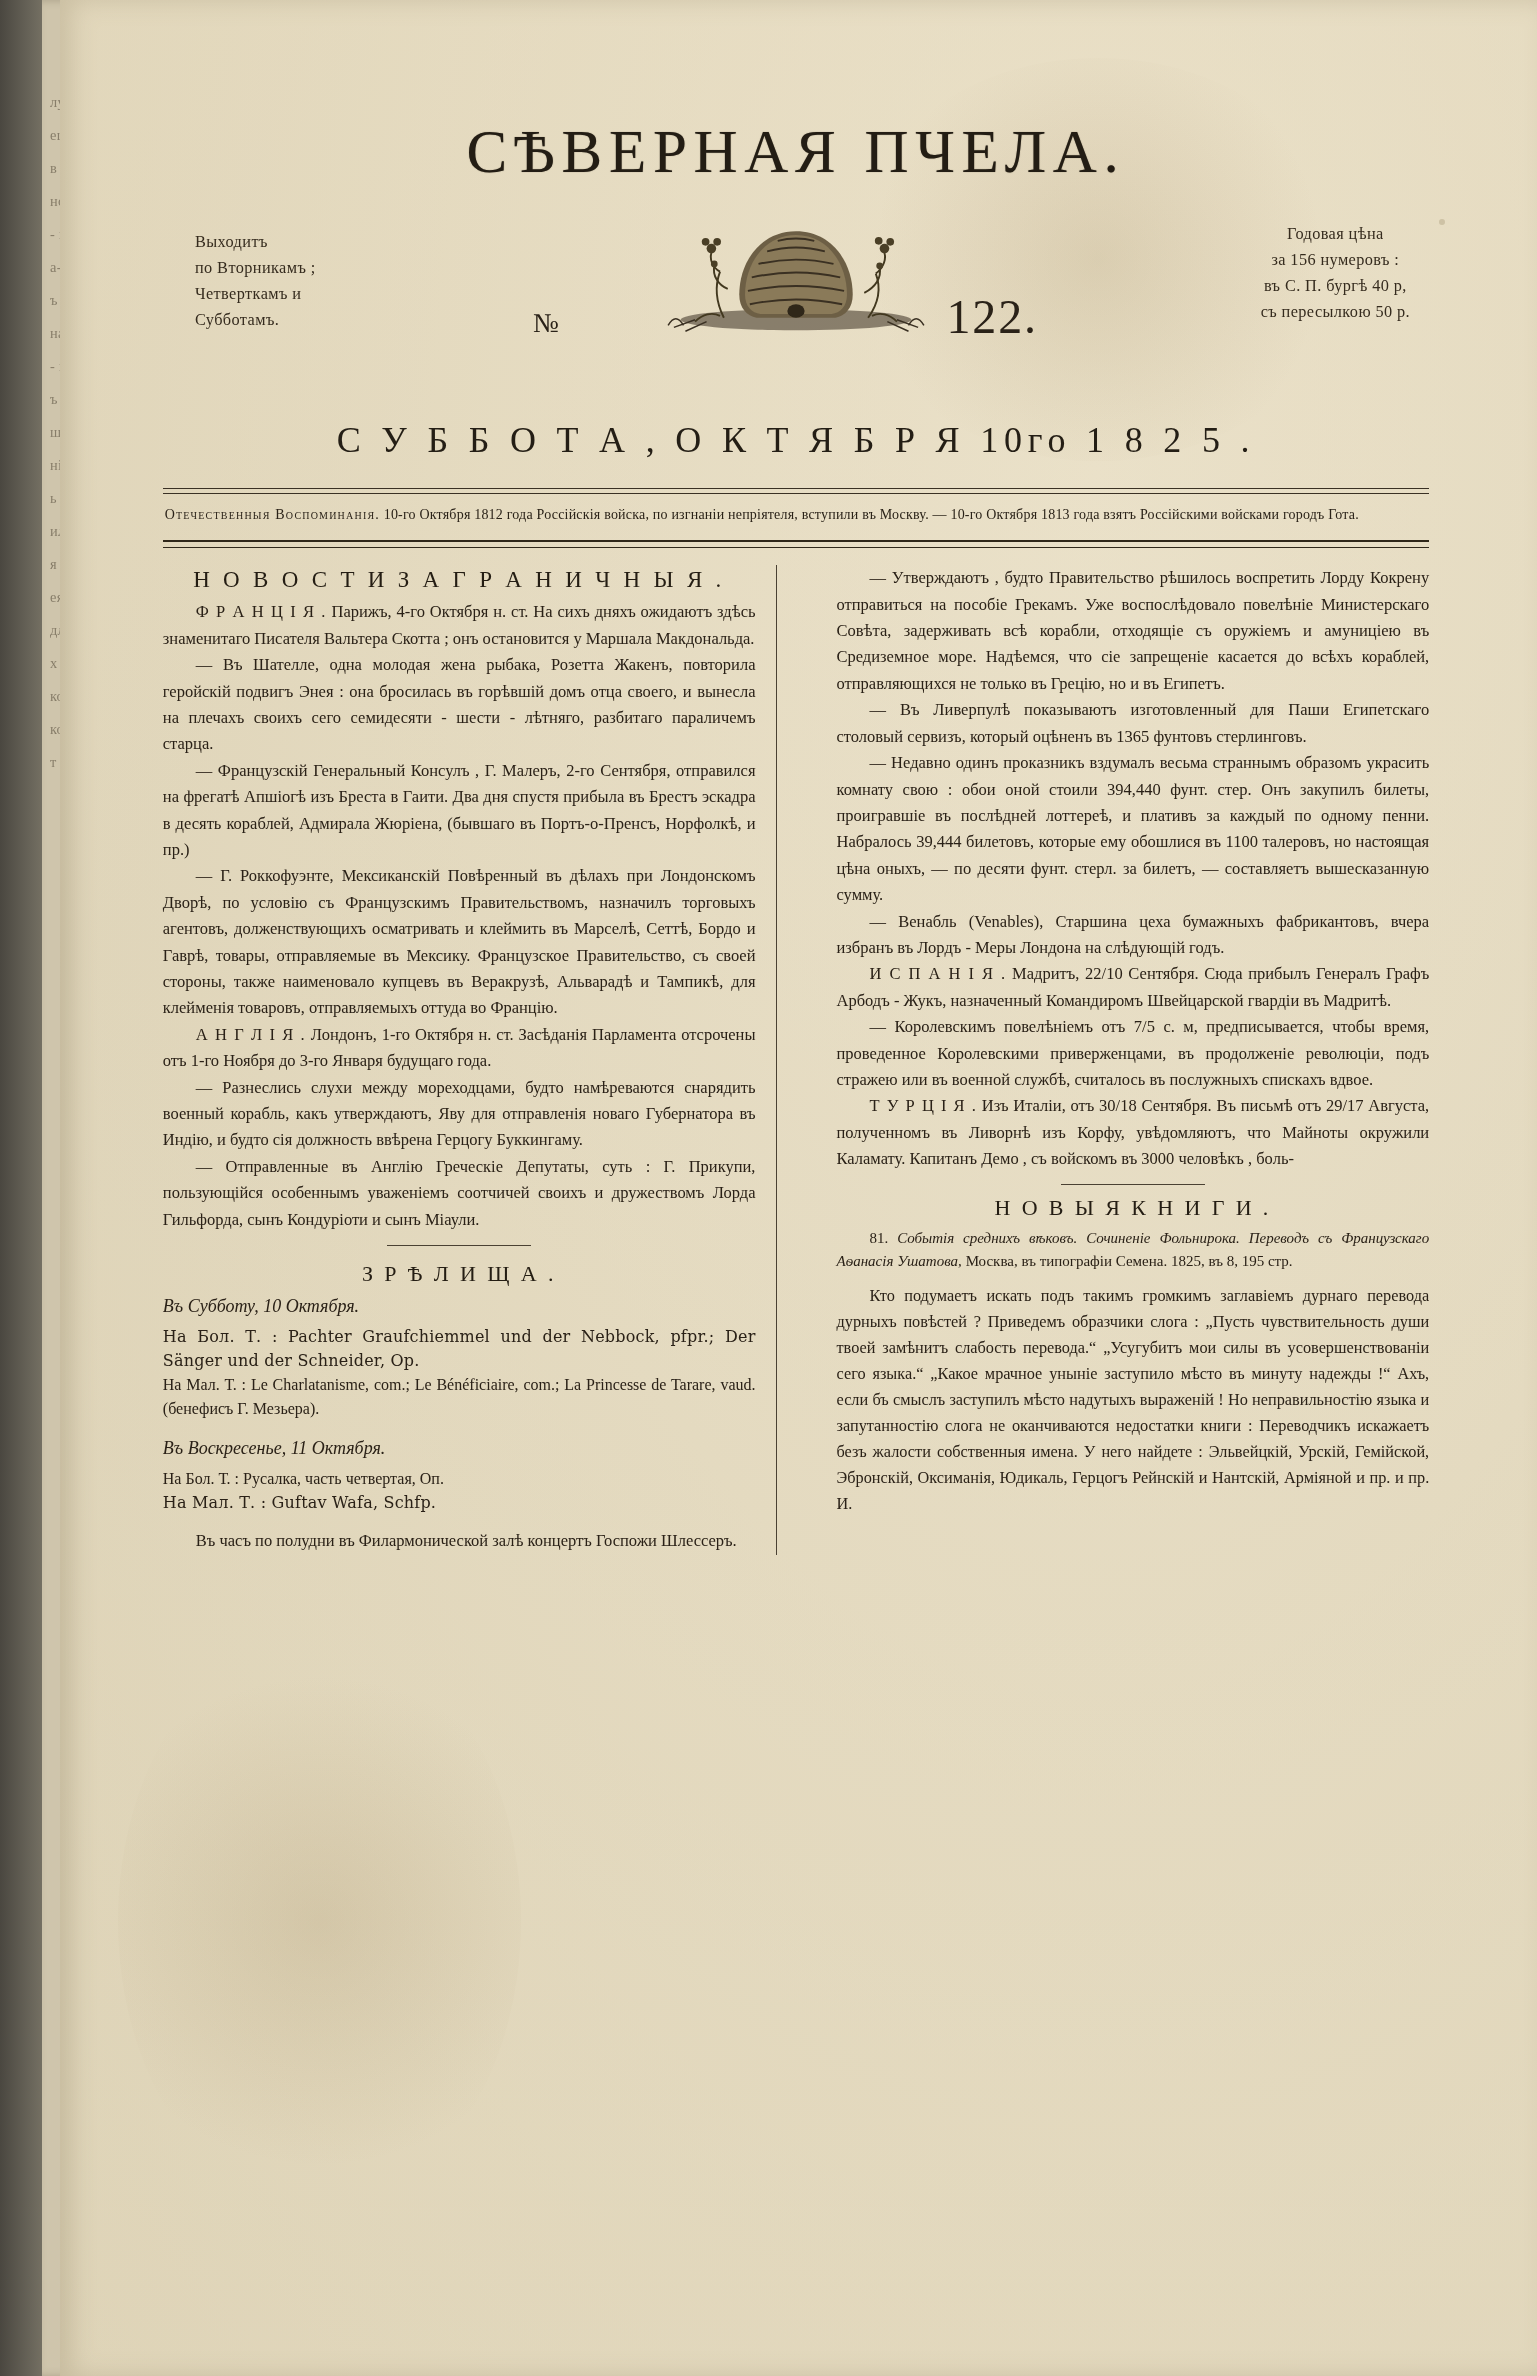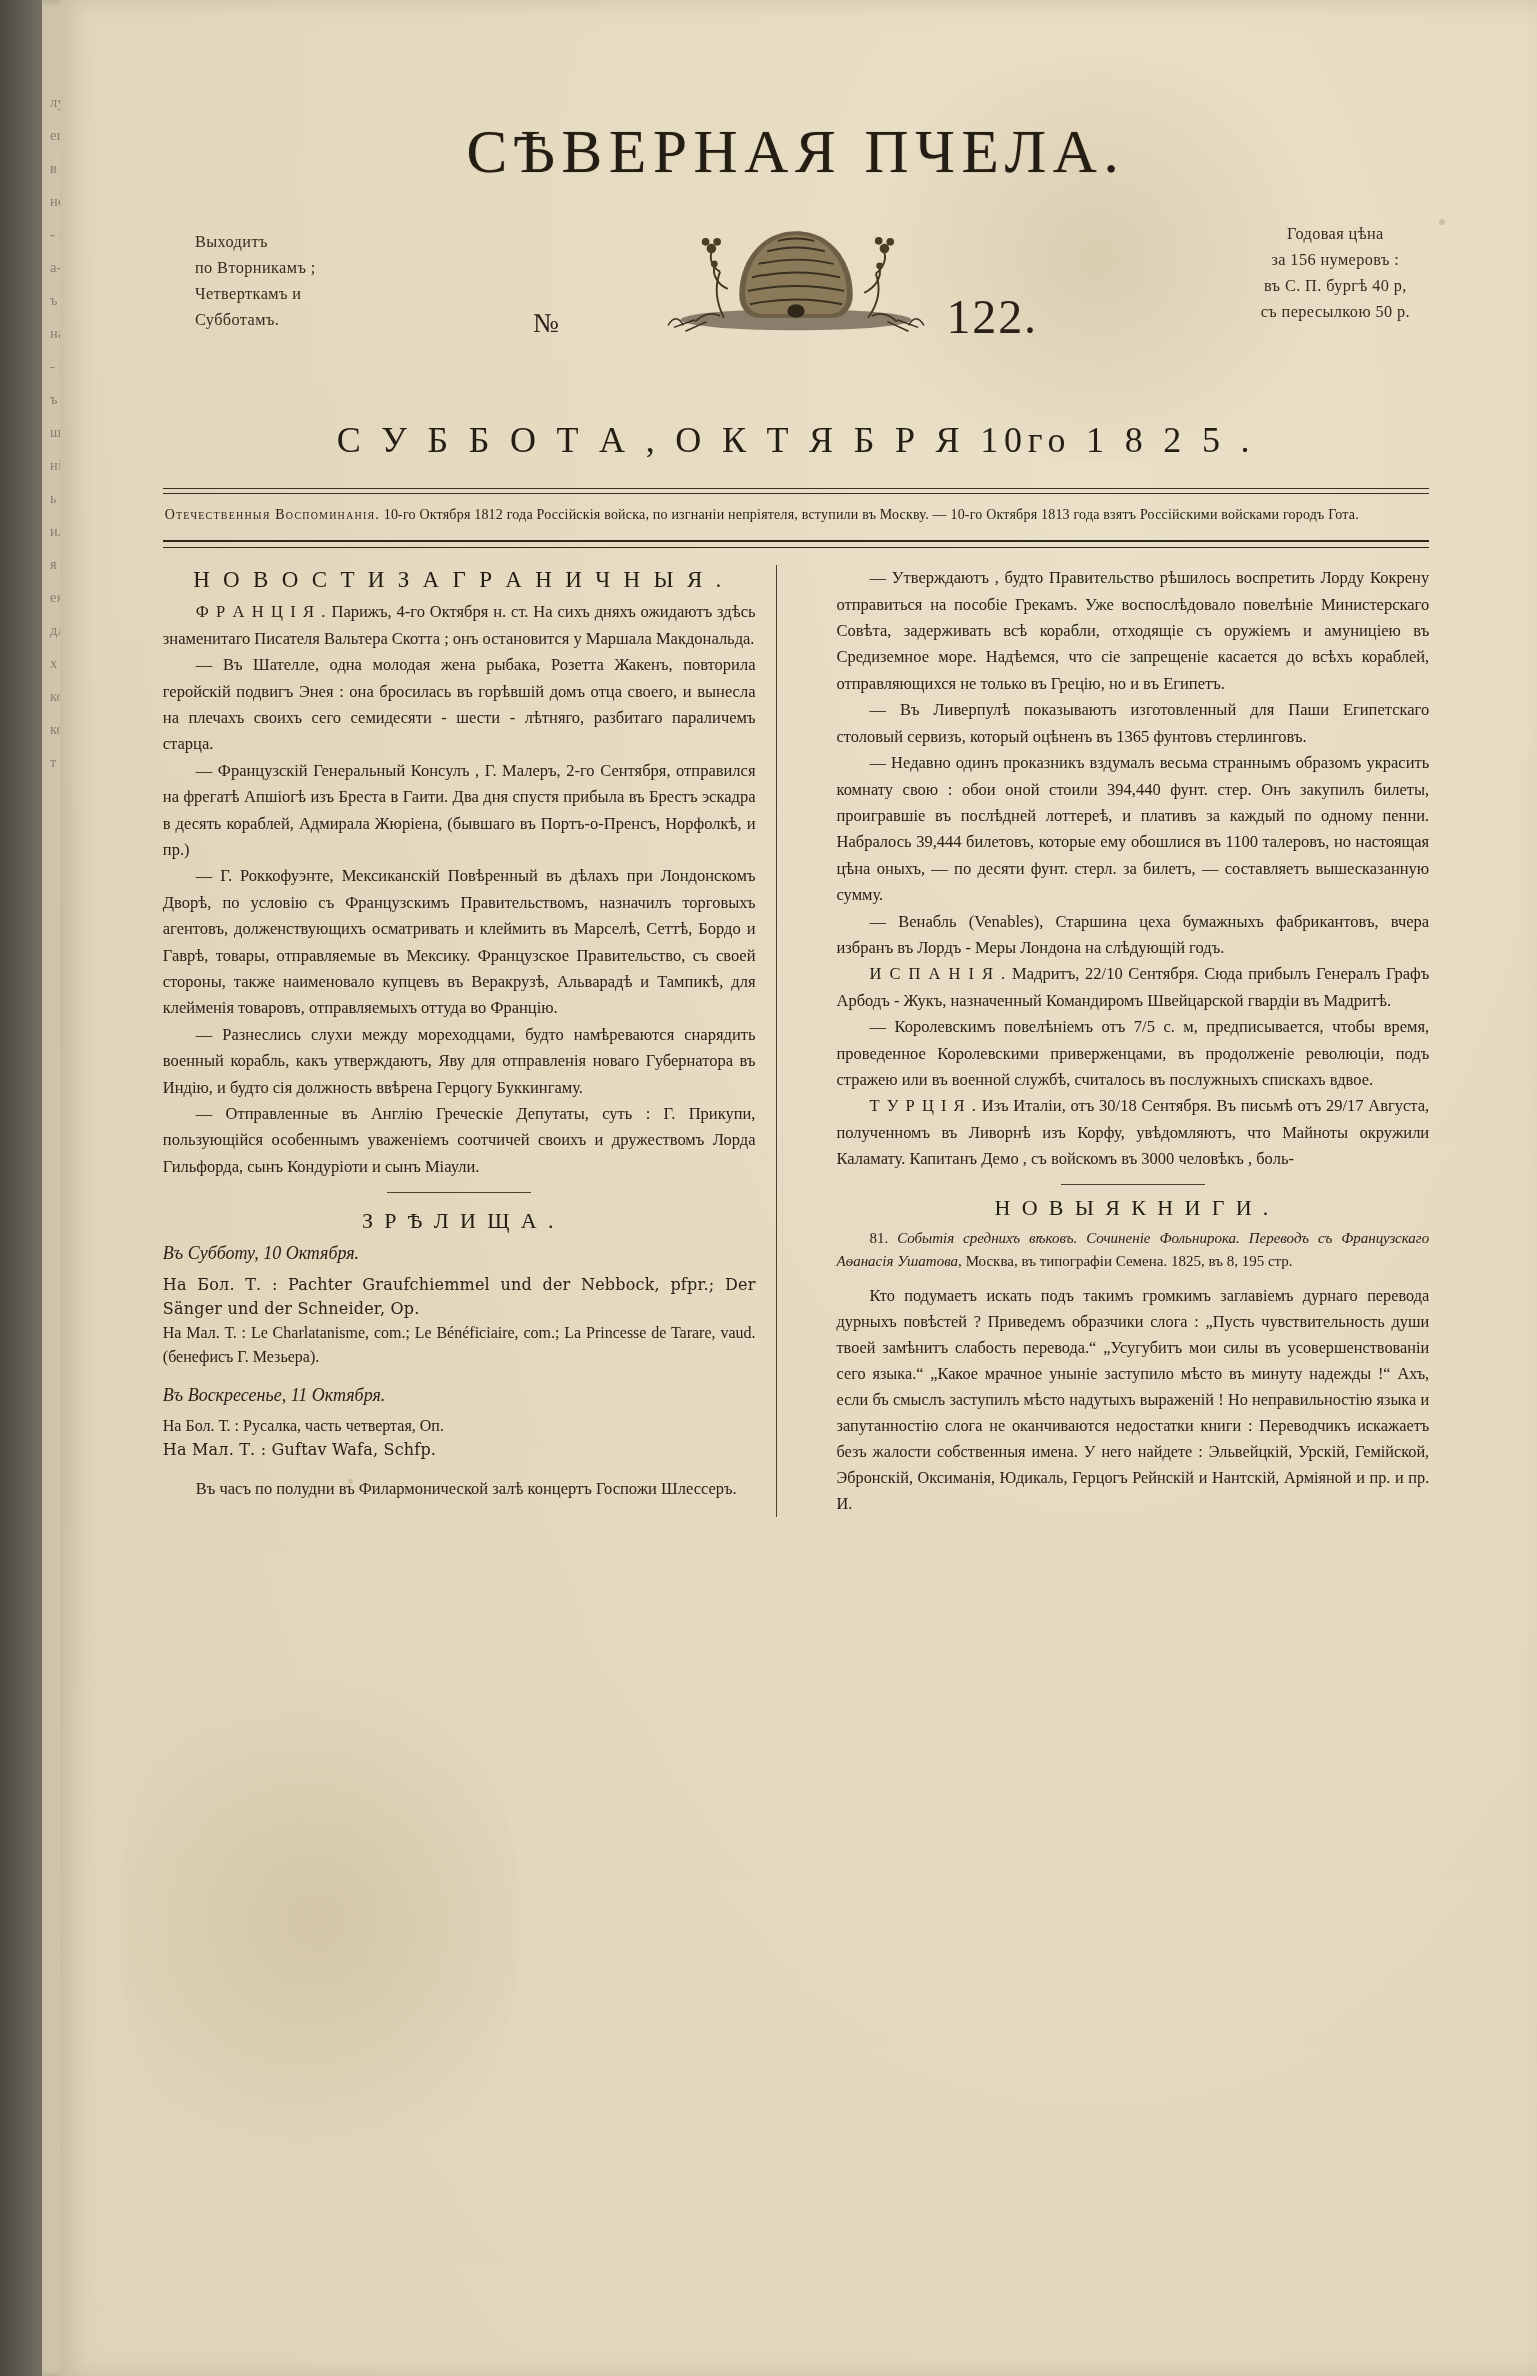--- a/index.html
+++ b/index.html
@@ -335,20 +335,24 @@
             <div class="sect-head">Н О В О С Т И   З А Г Р А Н И Ч Н Ы Я .</div>
 
             <p class="body">
               <span class="sc country">Ф Р А Н Ц І Я .</span>
               <span class="ital">Парижъ,</span><span> 4-го Октября н. ст. На сихъ дняхъ ожидаютъ здѣсь знаменитаго Писателя Вальтера Скотта ; онъ остановится у Маршала Макдональда.</span>
             </p>
             <p class="body dash">— Въ Шателле, одна молодая жена рыбака, Розетта Жакенъ, повторила геройскій подвигъ Энея : она бросилась въ горѣвшій домъ отца своего, и вынесла на плечахъ своихъ сего семидесяти - шести - лѣтняго, разбитаго параличемъ старца.</p>
             <p class="body dash">— Французскій Генеральный Консулъ , Г. Малеръ, 2-го Сентября, отправился на фрегатѣ Апшіогѣ изъ Бреста в Гаити. Два дня спустя прибыла въ Брестъ эскадра в десять кораблей, Адмирала Жюріена, (бывшаго въ Портъ-о-Пренсъ, Норфолкѣ, и пр.)</p>
             <p class="body dash">— Г. Роккофуэнте, Мексиканскій Повѣренный въ дѣлахъ при Лондонскомъ Дворѣ, по условію съ Французскимъ Правительствомъ, назначилъ торговыхъ агентовъ, долженствующихъ осматривать и клеймить въ Марселѣ, Сеттѣ, Бордо и Гаврѣ, товары, отправляемые въ Мексику. Французское Правительство, съ своей стороны, также наименовало купцевъ въ Веракрузѣ, Альварадѣ и Тампикѣ, для клейменія товаровъ, отправляемыхъ оттуда во Францію.</p>
 
+            <p class="body">
+              <span class="sc country">А Н Г Л І Я .</span>
+              <span class="ital">Лондонъ,</span><span> 1-го Октября н. ст. Засѣданія Парламента отсрочены отъ 1-го Ноября до 3-го Января будущаго года.</span>
+            </p>
             <p class="body dash">— Разнеслись слухи между мореходцами, будто намѣреваются снарядить военный корабль, какъ утверждаютъ, Яву для отправленія новаго Губернатора въ Индію, и будто сія должность ввѣрена Герцогу Буккингаму.</p>
             <p class="body dash">— Отправленные въ Англію Греческіе Депутаты, суть : Г. Прикупи, пользующійся особеннымъ уваженіемъ соотчичей своихъ и дружествомъ Лорда Гильфорда, сынъ Кондуріоти и сынъ Міаули.</p>
 
             <div class="divider-short"></div>
 
             <div class="sect-head small">З Р Ѣ Л И Щ А .</div>
 
             <div class="theatre-sub">Въ Субботу, 10 Октября.</div>
             <p class="theatre-line gothic">На Бол. Т. : Pachter Graufchiemmel und der Nebbock, pfpr.; Der Sänger und der Schneider, Op.</p>
             <p class="theatre-line">На Мал. Т. : Le Charlatanisme, com.; Le Bénéficiaire, com.; La Princesse de Tarare, vaud. (бенефисъ Г. Мезьера).</p>

